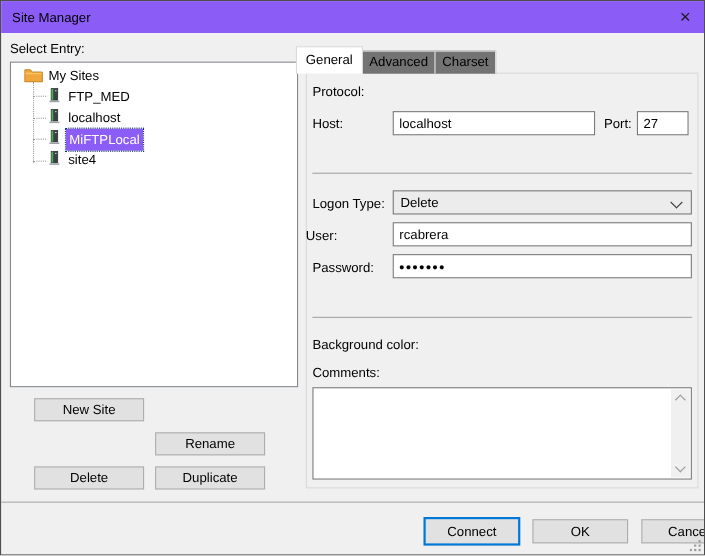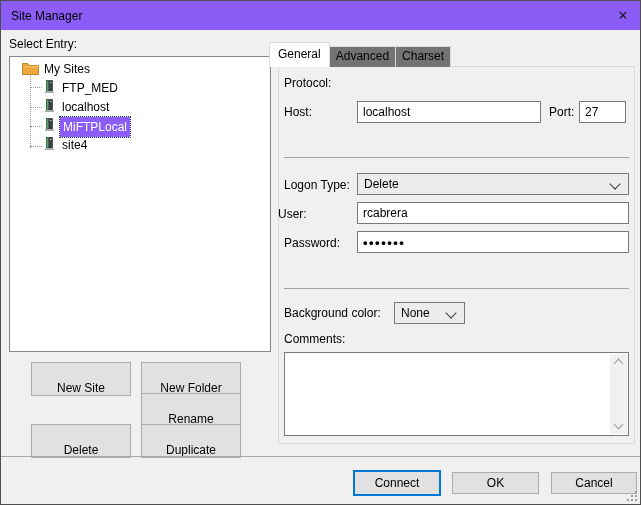--- a/index.html
+++ b/index.html
@@ -19,21 +19,21 @@
   .tree-vline{position:absolute;left:20px;top:17px;height:74px;width:0;border-left:1px dotted #9a9a9a;}
   .tree-stub{position:absolute;left:20px;width:12px;height:0;border-top:1px dotted #9a9a9a;}
   .ticon{position:absolute;display:inline-block;}
   .sel{background:#8b5cf6;color:#fff;outline:1px dotted #10395c;padding:1px 3px;}
 
   
   .srv{width:11px;height:14px;}
   .fld{width:17px;height:13px;}
 
   
-  .sbtn{position:absolute;width:100px;height:21px;background:#e1e1e1;border:1px solid #adadad;box-sizing:border-box;text-align:center;line-height:19px;font-size:12px;font-family:"Liberation Sans",sans-serif;padding:16px;}
+  .sbtn{position:absolute;width:100px;height:21px;background:#e1e1e1;border:1px solid #adadad;box-sizing:border-box;text-align:center;line-height:19px;font-size:12px;font-family:"Liberation Sans",sans-serif;padding:0;}
 
   
   .tabs{position:absolute;left:268px;top:41px;height:25px;display:flex;align-items:flex-end;}
   .tab{height:21px;box-sizing:border-box;background:#737373;border:1px solid #d9d9d9;border-bottom:none;padding:0 6px;line-height:19px;margin-left:-1px;position:relative;z-index:1;}
   .tab.active{height:25px;background:#fff;line-height:23px;padding:0 8px;margin-left:0;z-index:3;}
   .panel{position:absolute;left:277px;top:65px;width:357px;height:378px;border:1px solid #d9d9d9;box-sizing:border-box;z-index:0;}
 
   
   .flabel{position:absolute;white-space:nowrap;}
   .tinput{position:absolute;height:22px;background:#fff;border:1px solid #7a7a7a;box-sizing:border-box;font-family:"Liberation Sans",sans-serif;font-size:12px;padding:0 0 0 5px;margin:0;}
@@ -44,21 +44,21 @@
 
   
   .comments{position:absolute;left:283px;top:351px;width:345px;height:84px;background:#fff;border:1px solid #7a7a7a;box-sizing:border-box;}
   .vsb{position:absolute;top:1px;right:1px;bottom:1px;width:17px;background:#f0f0f0;}
   .sbchev{position:absolute;left:5px;width:6px;height:6px;border-right:1px solid #9b9b9b;border-bottom:1px solid #9b9b9b;}
   .sbchev.up{top:6px;transform:rotate(-135deg);}
   .sbchev.dn{bottom:6px;transform:rotate(45deg);}
 
   
   .footsep{position:absolute;left:0;top:455px;width:641px;height:1px;background:#a8a8a8;}
-  .fbtn{position:absolute;height:22px;background:#e1e1e1;border:1px solid #adadad;box-sizing:border-box;text-align:center;line-height:20px;font-size:12px;font-family:"Liberation Sans",sans-serif;padding:0;}
+  .fbtn{position:absolute;height:22px;background:#e1e1e1;border:1px solid #adadad;box-sizing:border-box;text-align:center;line-height:20px;font-size:12px;font-family:"Liberation Sans",sans-serif;padding:0;margin-left:32px;}
   .fbtn.default{border:2px solid #0078d7;height:26px;line-height:22px;}
   .grip{position:absolute;left:626px;top:490px;}
 </style>
 </head>
 <body>
 
 <div class="dialog">
 
   <div class="titlebar">
     <span class="title">Site Manager</span>
@@ -127,21 +127,20 @@
             <rect x="2.8" y="0.8" width="1.6" height="10" fill="#4caf50"></rect>
             <rect x="6" y="2" width="1.4" height="1" fill="#cfd6da"></rect>
             <rect x="1" y="11.5" width="9" height="1.4" fill="#9aa0a6"></rect>
           </svg>
       </span>
       <span class="tlabel" style="position:absolute;left:52px;top:0">site4</span>
     </div>
   </div>
 
   <button class="sbtn" style="left:30px;top:361px">New Site</button>
-  <button class="sbtn" style="left:140px;top:361px">New Folder</button>
   <button class="sbtn" style="left:140px;top:392px">Rename</button>
   <button class="sbtn" style="left:30px;top:423px">Delete</button>
   <button class="sbtn" style="left:140px;top:423px">Duplicate</button>
 
   <div class="tabs">
     <div class="tab active">General</div>
     <div class="tab">Advanced</div>
     <div class="tab">Charset</div>
   </div>
   <div class="panel"></div>
@@ -163,24 +162,20 @@
 
   <span class="flabel" style="left:277px;top:206px">User:</span>
   <input class="tinput" style="left: 356px; top: 201px; width: 272px;" value="rcabrera">
 
   <span class="flabel" style="left:283px;top:235px">Password:</span>
   <input class="tinput pw" style="left: 356px; top: 230px; width: 272px;" value="•••••••">
 
   <div class="hsep" style="top:287px"></div>
 
   <span class="flabel" style="left:283px;top:305px">Background color:</span>
-  <div class="combo" style="left:393px;top:301px;width:71px">
-    <span>None</span>
-    <span class="chev"></span>
-  </div>
 
   <span class="flabel" style="left:283px;top:331px">Comments:</span>
   <div class="comments">
     <span></span>
     <div class="vsb">
       <span class="sbchev up"></span>
       <span class="sbchev dn"></span>
     </div>
   </div>
 

